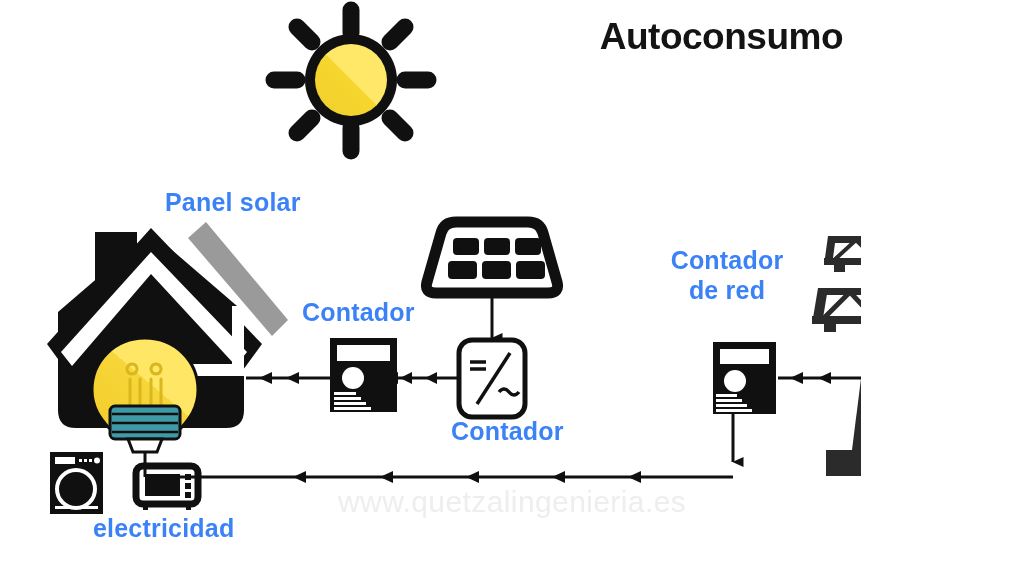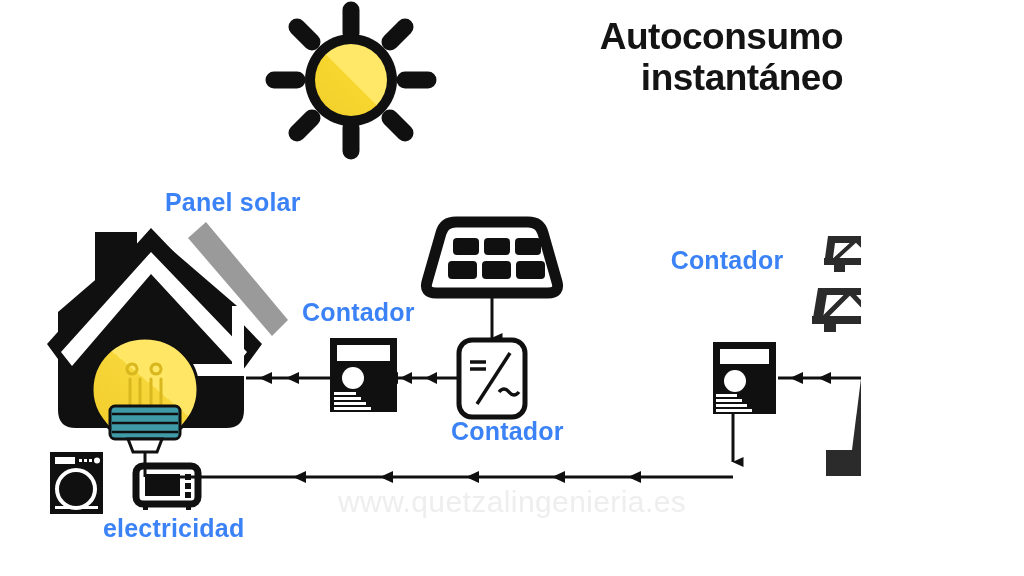--- a/index.html
+++ b/index.html
@@ -48,21 +48,21 @@
     font-weight: bold;
     color: #141414;
     letter-spacing: -0.3px;
   }
 
   #lbl-panel-solar { left: 165px; top: 188px; font-size: 25px; }
   #lbl-contador    { left: 302px; top: 298px; font-size: 25px; }
   #lbl-inversor    { left: 451px; top: 417px; font-size: 25px; }
   #lbl-contador-red{ left: 657px; top: 245px; font-size: 25px; text-align: center; width: 140px; line-height: 1.2; }
   #lbl-contador-red .t-line { display: block; }
-  #lbl-electricidad{ left: 103px;  top: 514px; font-size: 25px; }
+  #lbl-electricidad{ left: 93px;  top: 514px; font-size: 25px; }
   #lbl-red-electrica {
     left: 830px; top: 483px; width: 175px;
     text-align: center; font-size: 33px; line-height: 1.15;
   }
   #lbl-red-electrica .t-line { display: block; margin-top: 44px; }
 
   
   #watermark {
     left: 338px;
     top: 485px;
@@ -78,21 +78,20 @@
   svg.layer { position: absolute; left: 0; top: 0; }
   .blk { fill: #101010; }
 </style>
 </head>
 <body>
 
 <div id="stage">
 
   <div id="title" class="abs">
     <span class="t-line">Autoconsumo</span>
-    <span class="t-line">instantáneo</span>
   </div>
 
   <svg class="layer" width="1024" height="576" viewBox="0 0 1024 576">
 
     <defs>
       <linearGradient id="sunGrad" x1="0" y1="1" x2="1" y2="0">
         <stop offset="0%" stop-color="#f2cf2b"></stop>
         <stop offset="50%" stop-color="#f6d62f"></stop>
         <stop offset="50%" stop-color="#ffe867"></stop>
         <stop offset="100%" stop-color="#ffe867"></stop>
@@ -344,20 +343,21 @@
   </svg>
 
   <div id="lbl-panel-solar" class="abs label-light">Panel solar</div>
 
   <div id="lbl-contador" class="abs label-light">Contador</div>
 
   <div id="lbl-inversor" class="abs label-light">Contador</div>
 
   <div id="lbl-contador-red" class="abs label-light">
     <span class="t-line">Contador</span>
+    <span class="t-line">de red</span>
   </div>
 
   <div id="lbl-electricidad" class="abs label-light">electricidad</div>
 
   <div id="lbl-red-electrica" class="abs label-bold">
     <span class="t-line">Red</span>
   </div>
 
   <div id="watermark" class="abs">www.quetzalingenieria.es</div>
 

